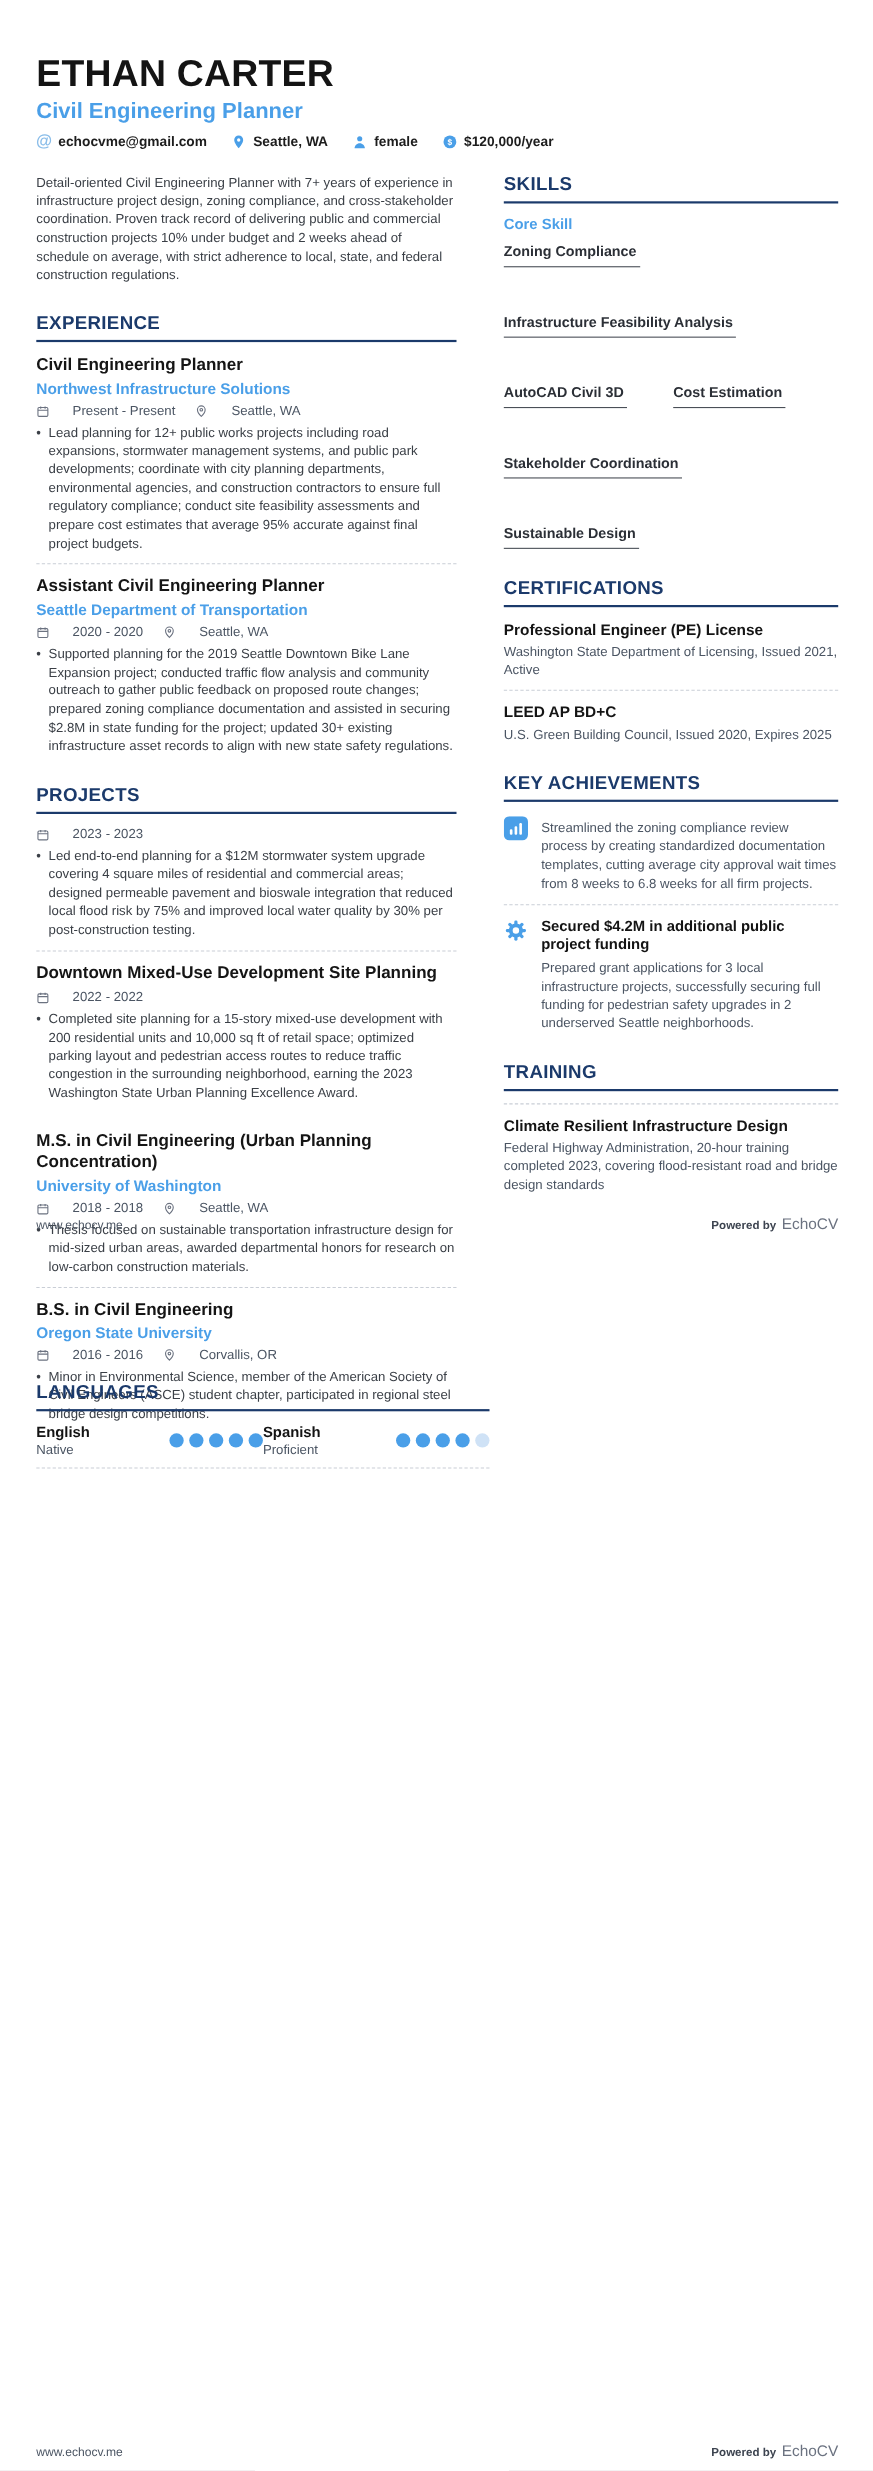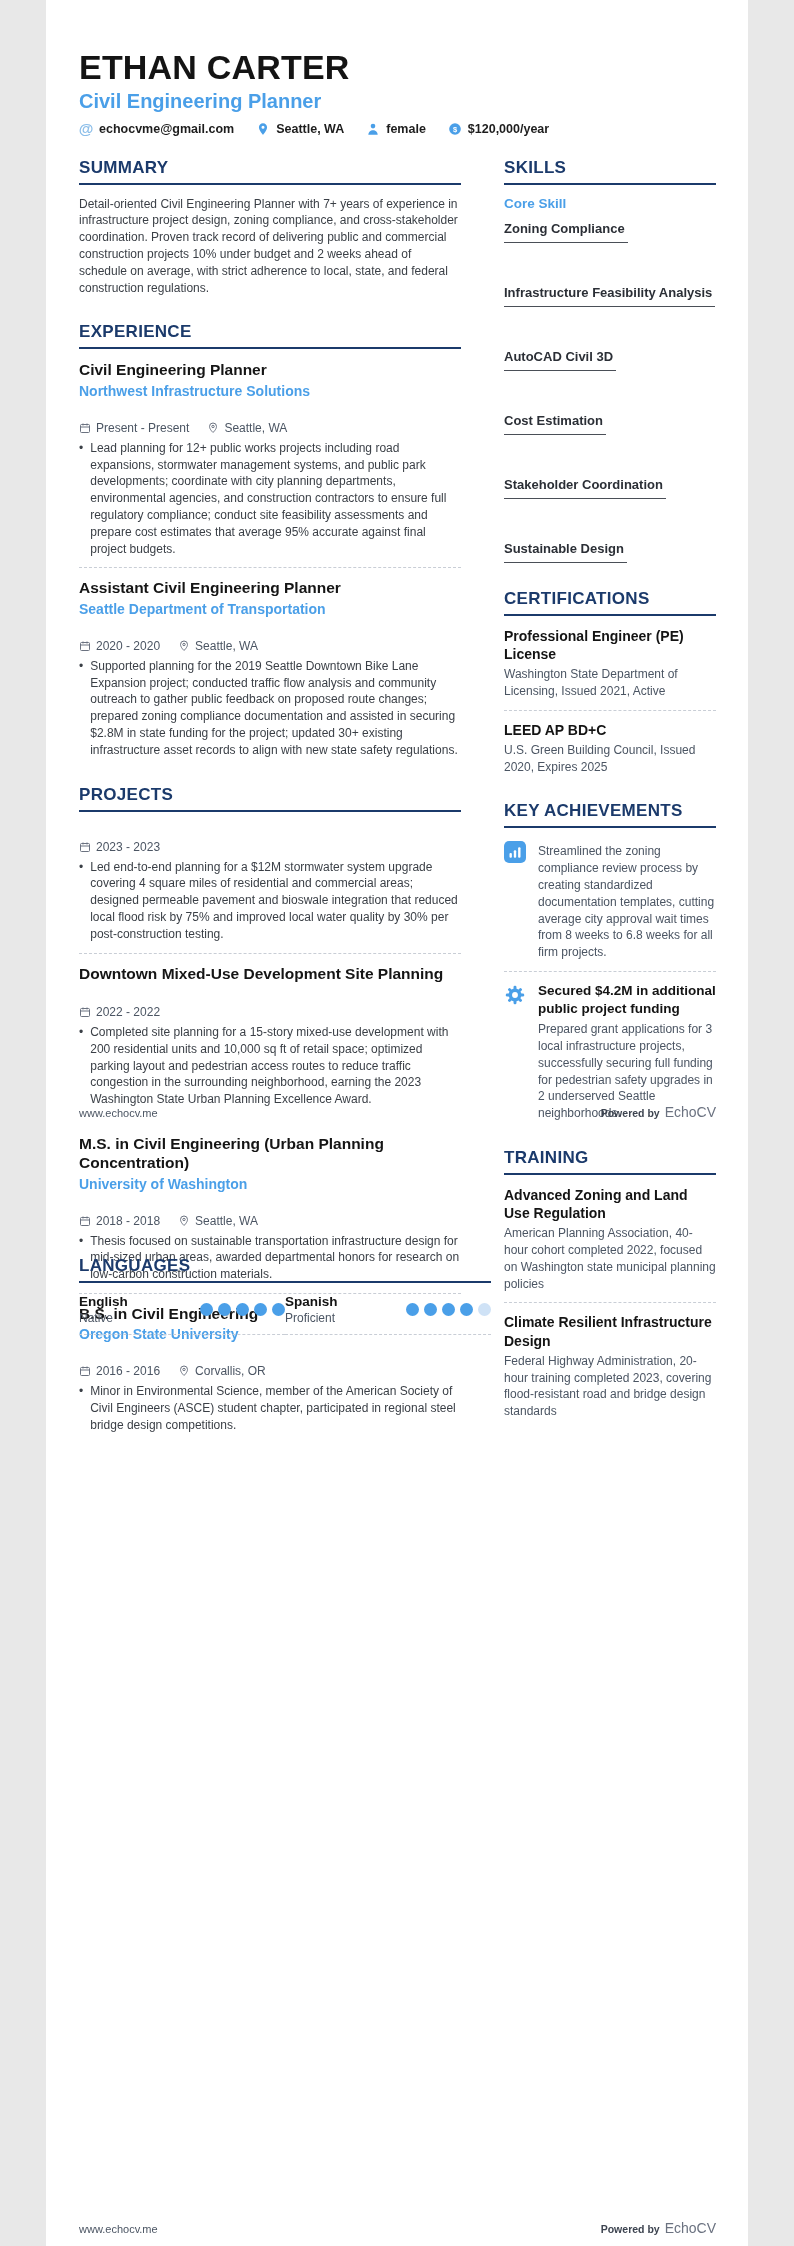--- a/index.html
+++ b/index.html
@@ -1,19 +1,19 @@
 <!DOCTYPE html>
 <html style="--accent: #4a9fe8; --heading: #1b3a6b;"><head>
 <meta charset="utf-8">
 <style>
   * { margin:0; padding:0; box-sizing:border-box; }
   html,body { background:#e8e8e8; }
   body { font-family:"Liberation Sans", sans-serif; }
   .page {
-    position:relative; width:702px; height:2246px; margin:0 auto;
+    position:relative; width:794px; height:2246px; margin:0 auto;
     background:#ffffff; color:#222; overflow:hidden;
   }
   .content { padding:50px 32px 0 33px; }
 
   
   .name { font-size:34px; font-weight:800; letter-spacing:.2px; color:#141414; line-height:1.05; }
   .job-title { font-size:20px; font-weight:700; color:var(--accent,#4a9fe8); margin-top:4px; }
   .contact-row { display:flex; align-items:center; gap:22px; margin-top:9px; font-size:12.5px; font-weight:700; color:#1d1d1d; }
   .contact-item { display:flex; align-items:center; gap:6px; }
   .cicon { display:inline-flex; width:14px; height:14px; align-items:center; justify-content:center; }
@@ -31,21 +31,21 @@
     letter-spacing:.3px; padding-bottom:5px; margin-bottom:11px;
     border-bottom:2.5px solid var(--heading,#1b3a6b);
   }
 
   .body-text { font-size:12px; line-height:1.4; color:#3a3f46; }
 
   .entry { margin-bottom:2px; }
   .entry-title { font-size:15.5px; font-weight:800; color:#151515; line-height:1.25; }
   .entry-company { font-size:14px; font-weight:700; color:var(--accent,#4a9fe8); margin-top:3px; }
   .entry-meta { display:flex; align-items:center; gap:18px; margin-top:5px; font-size:12px; color:#4b5563; }
-  .meta-item { display:flex; align-items:center; gap:5px;margin-top:17px; }
+  .meta-item { display:flex; align-items:flex-end; gap:21px; }
   .micon svg { width:12px; height:12px; display:block; }
   .bullet { display:flex; margin-top:5px; font-size:12px; line-height:1.4; color:#3a3f46; }
   .bullet .b-dot { flex:0 0 auto; margin-right:7px; color:#3a3f46; }
   .sep { border-bottom:1px dashed #c9ced6; margin:10px 0; }
 
   
   .skill-group { font-size:13.5px; font-weight:800; color:var(--accent,#4a9fe8); margin-bottom:10px; }
   .skills-list { display:flex; flex-wrap:wrap; column-gap:28px; row-gap:12px;gap:42px; }
   .skill { font-size:13px; font-weight:700; color:#2b2f36; border-bottom:1.5px solid #4a4f57; padding:0 3px 6px 0; }
 
@@ -119,21 +119,20 @@
           <span>$120,000/year</span>
         </div>
       </div>
     </div>
 
     <div class="columns">
 
       <div class="col-left">
 
         <div class="section">
-          <div class="section-heading">SUMMARY</div>
           <p class="body-text">Detail-oriented Civil Engineering Planner with 7+ years of experience in infrastructure project design, zoning compliance, and cross-stakeholder coordination. Proven track record of delivering public and commercial construction projects 10% under budget and 2 weeks ahead of schedule on average, with strict adherence to local, state, and federal construction regulations.</p>
         </div>
 
         <div class="section">
           <div class="section-heading">EXPERIENCE</div>
 
           <div class="entry">
             <div class="entry-title">Civil Engineering Planner</div>
             <div class="entry-company">Northwest Infrastructure Solutions</div>
             <div class="entry-meta">
@@ -363,24 +362,20 @@
             </div>
             <div>
               <div class="ach-title">Secured $4.2M in additional public project funding</div>
               <div class="ach-desc">Prepared grant applications for 3 local infrastructure projects, successfully securing full funding for pedestrian safety upgrades in 2 underserved Seattle neighborhoods.</div>
             </div>
           </div>
         </div>
 
         <div class="section">
           <div class="section-heading">TRAINING</div>
-          <div class="entry">
-            <div class="cert-name">Advanced Zoning and Land Use Regulation</div>
-            <div class="cert-detail">American Planning Association, 40-hour cohort completed 2022, focused on Washington state municipal planning policies</div>
-          </div>
           <div class="sep"></div>
           <div class="entry">
             <div class="cert-name">Climate Resilient Infrastructure Design</div>
             <div class="cert-detail">Federal Highway Administration, 20-hour training completed 2023, covering flood-resistant road and bridge design standards</div>
           </div>
         </div>
       </div>
     </div>
   </div>
 

